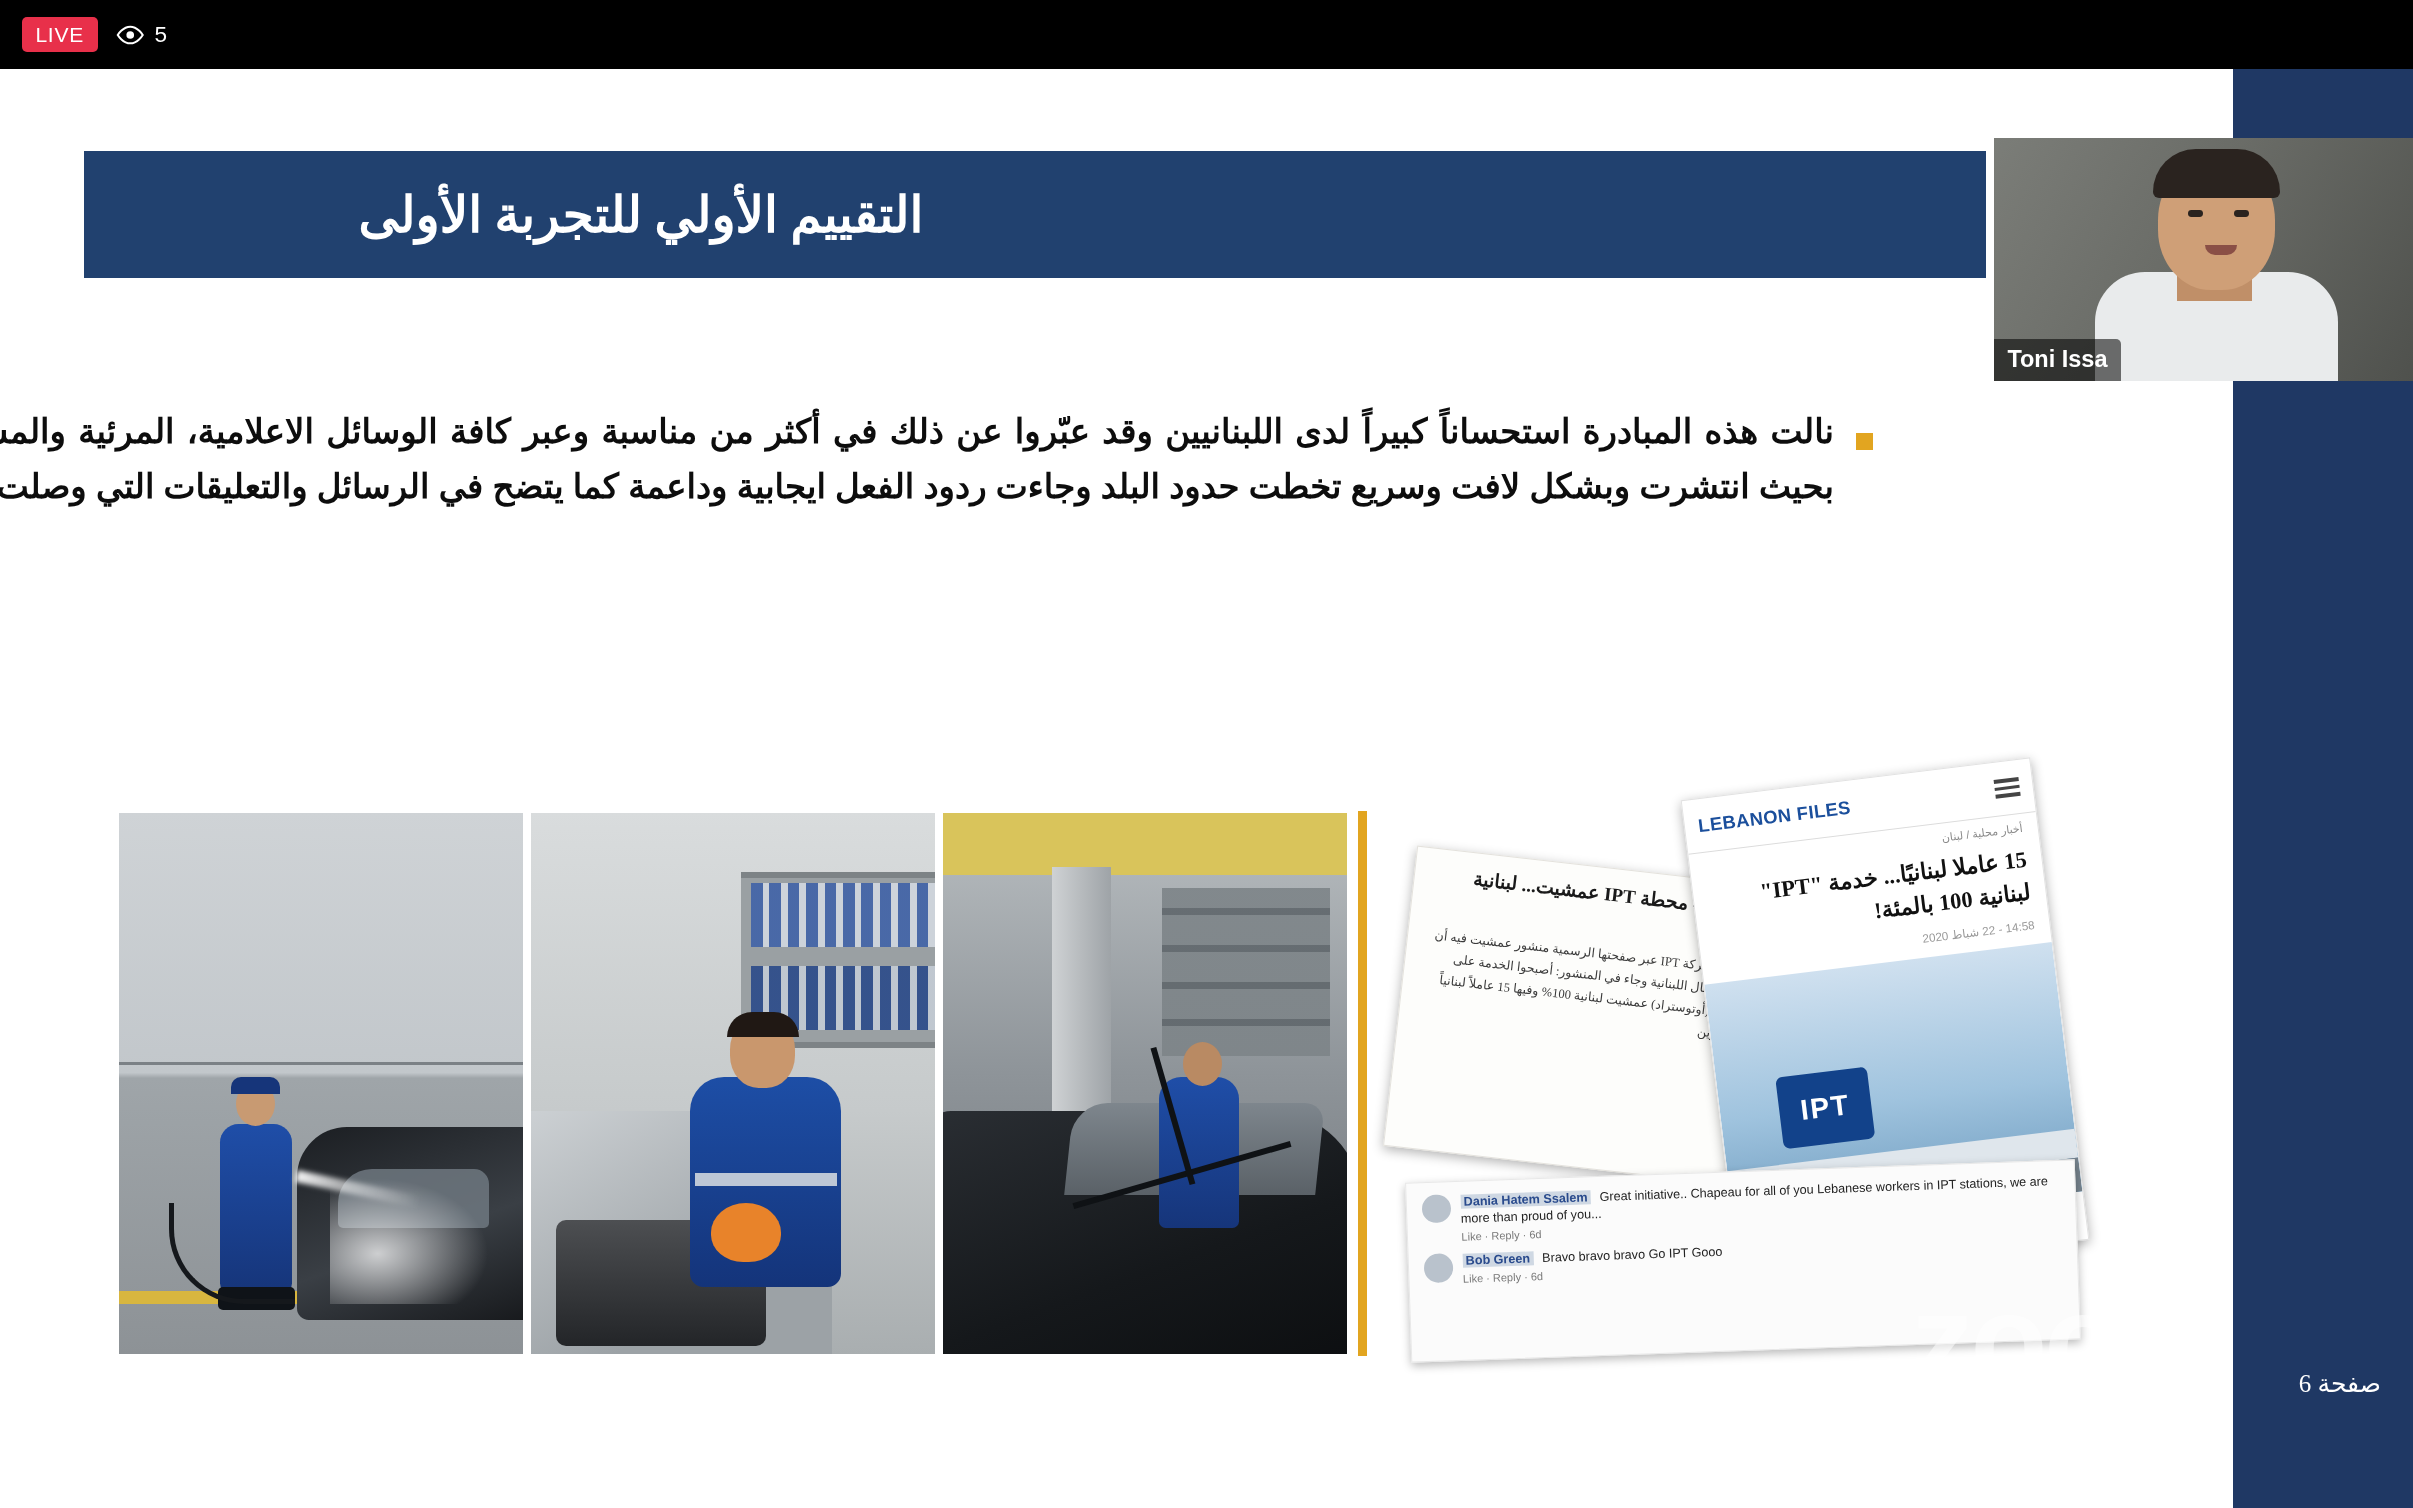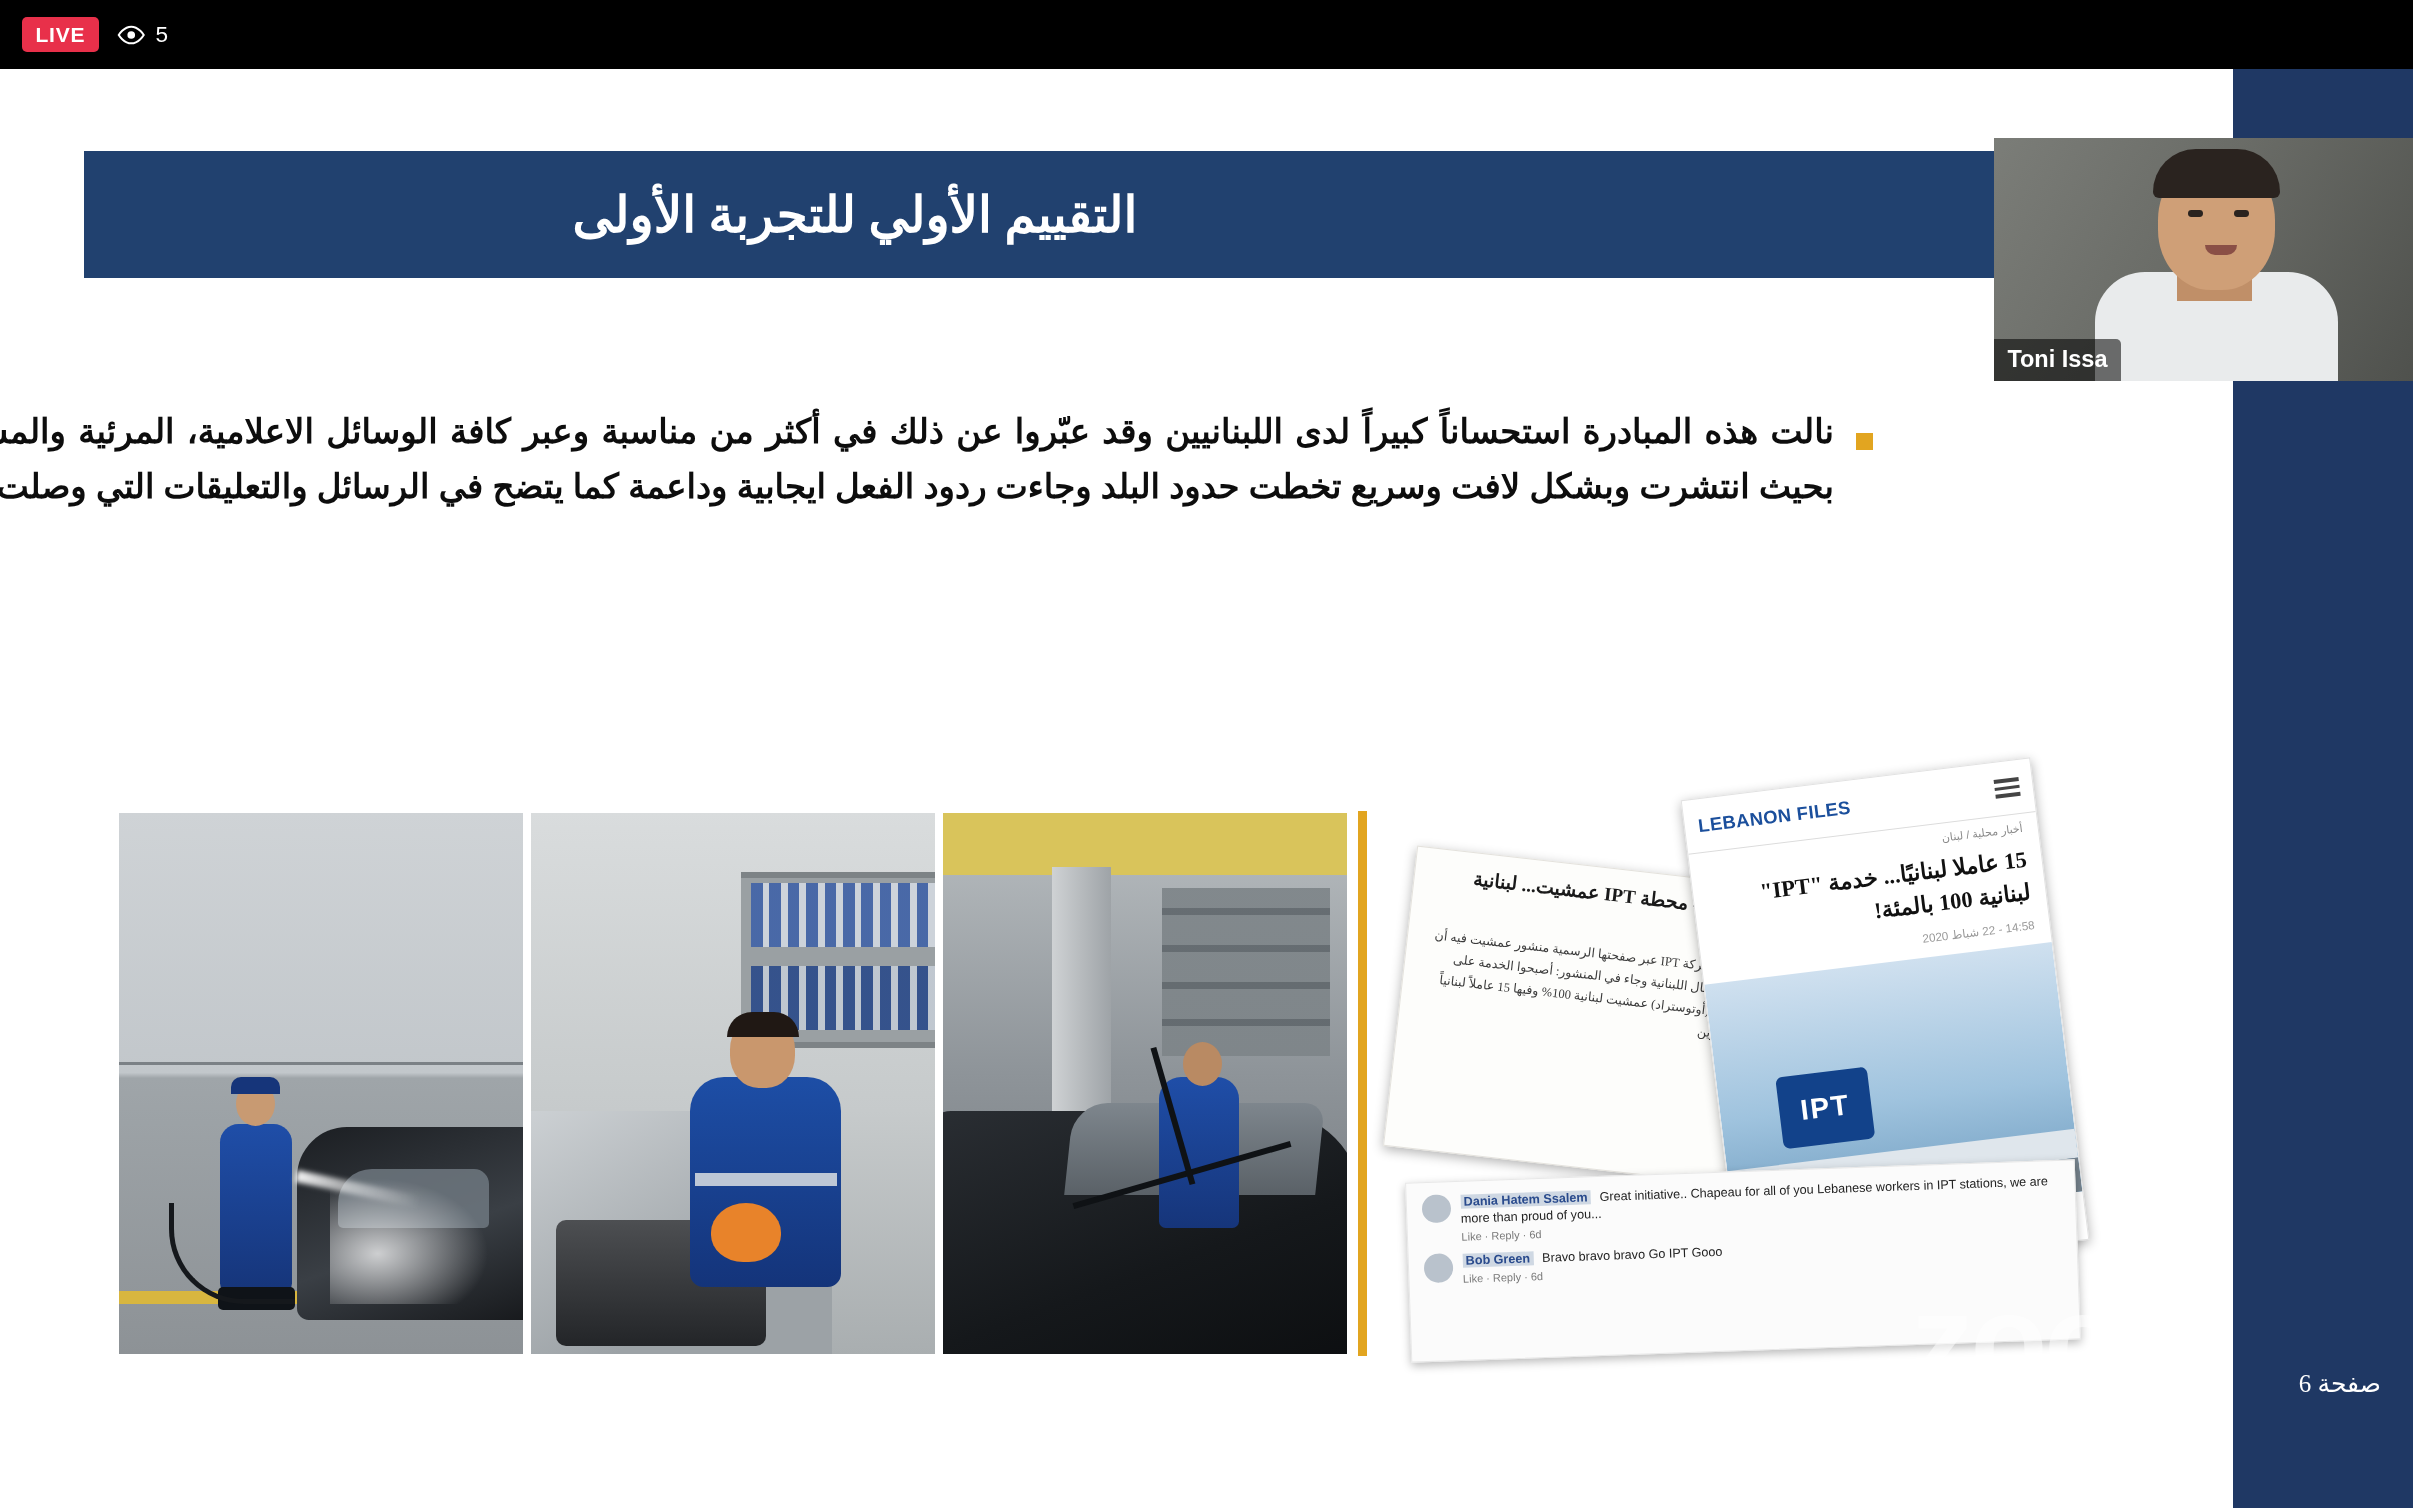--- a/index.html
+++ b/index.html
@@ -21,21 +21,21 @@
     display: flex;
     align-items: center;
     padding-left: 22px;
     gap: 18.4px;
     z-index: 40;
   }
   .live-badge {
     background: #e8304a;
     color: #fff;
     font-size: 21px;
-    font-weight: bold;
+    font-weight: normal;
     letter-spacing: 0.8px;
     padding: 6.7px 13.4px 7.5px 13.4px;
     border-radius: 5px;
     line-height: 1;
   }
   .viewers {
     display: flex;
     align-items: center;
     gap: 10px;
     color: #fff;
@@ -71,21 +71,21 @@
     width: 180px;
     height: 1440px;
     background: #1f3864;
   }
 
   
   .slide-title-bar {
     position: absolute;
     left: 84px;
     top: 82px;
-    width: 2330px;
+    width: 1902px;
     height: 127px;
     background: #21416f;
     display: flex;
     align-items: center;
     justify-content: flex-start;
     padding-right: 50px;
   }
   .slide-title {
     width: 100%;
     color: #ffffff;

